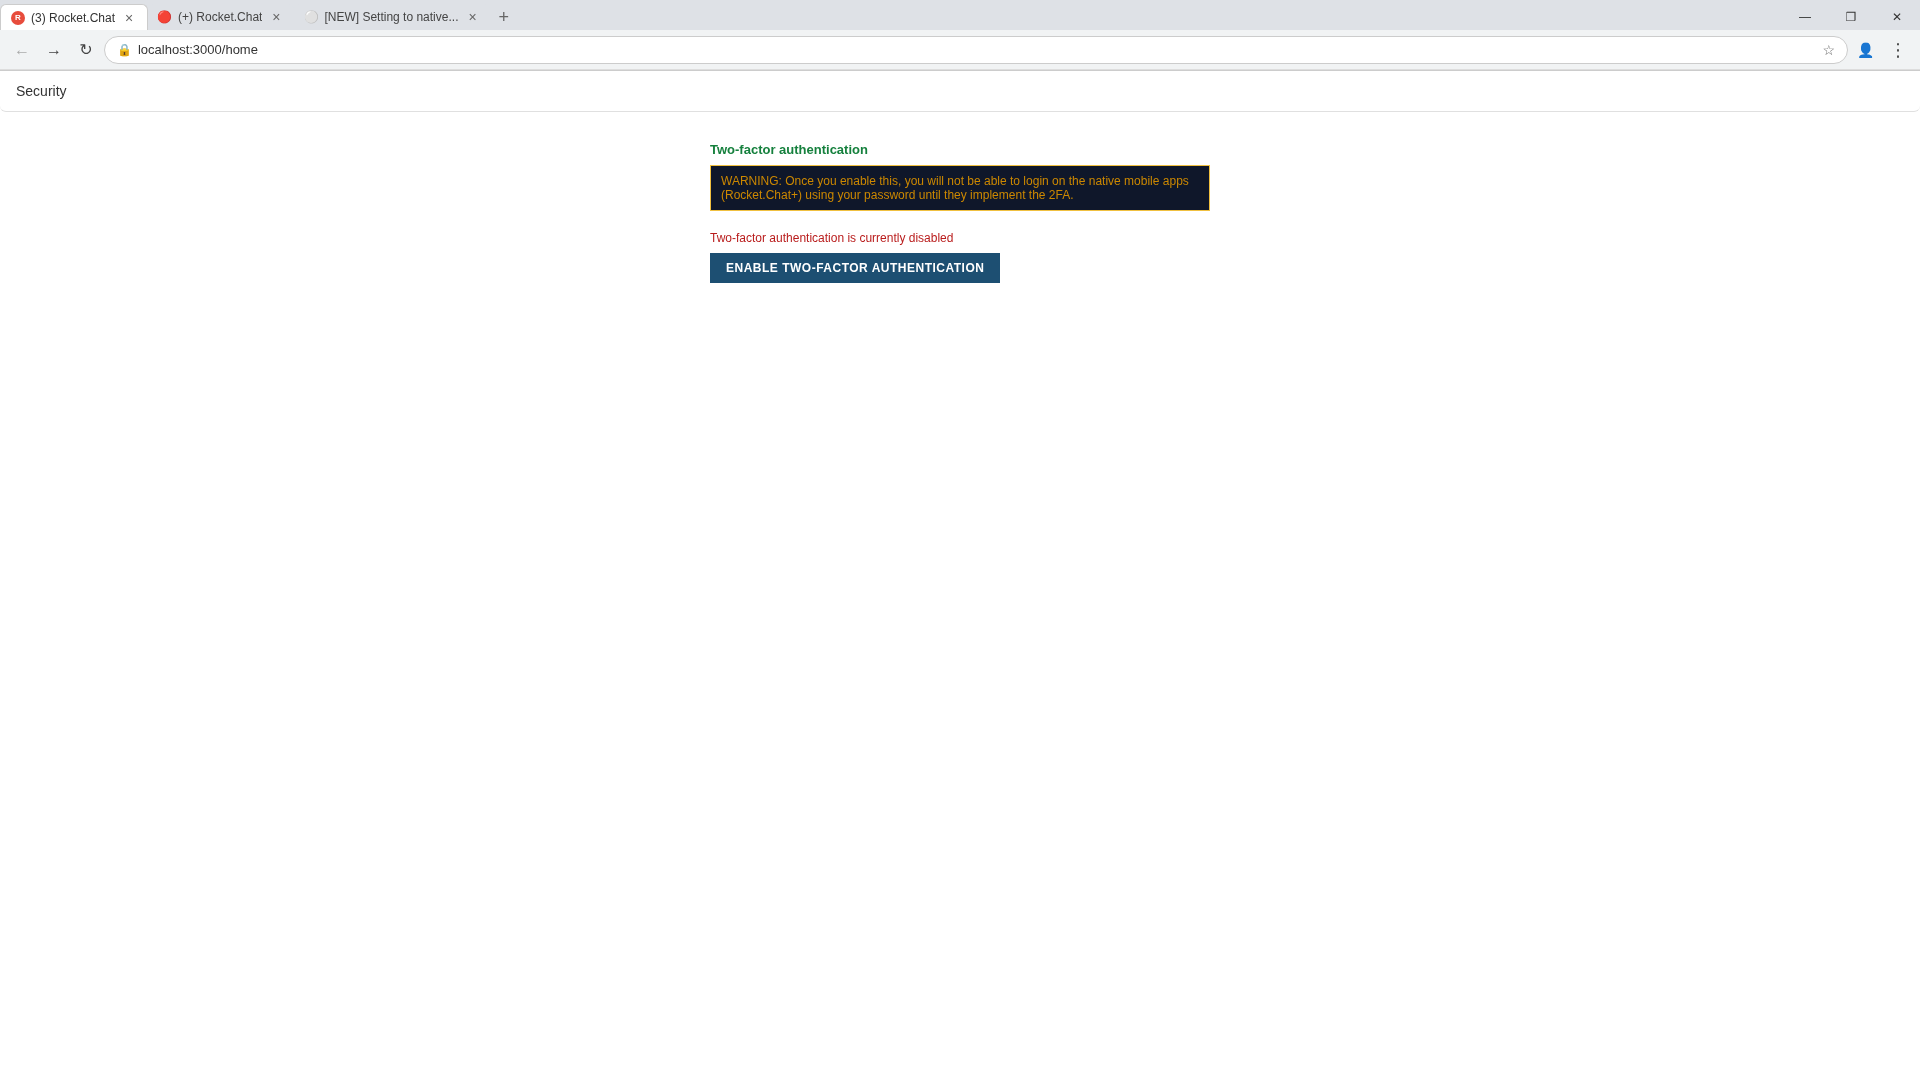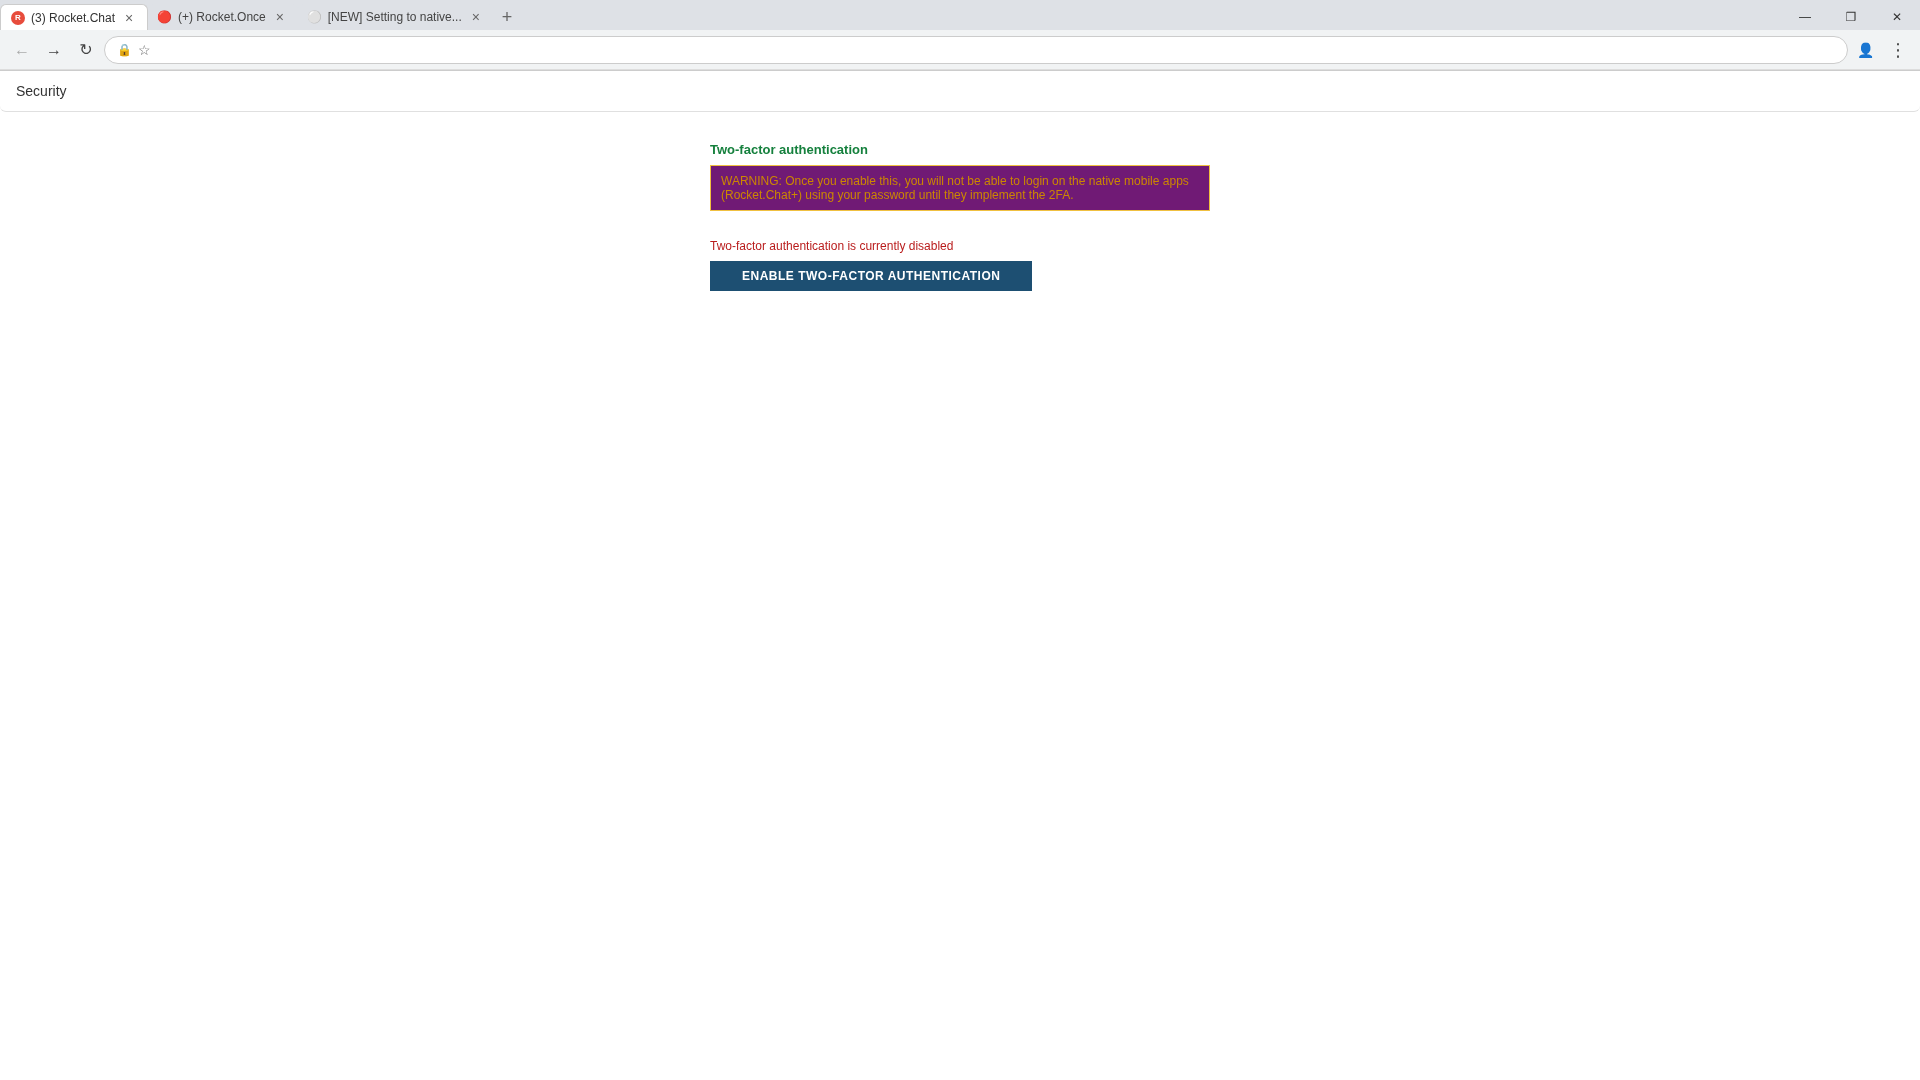--- a/index.html
+++ b/index.html
@@ -260,37 +260,37 @@
     .section-heading {
       font-size: 13px;
       font-weight: bold;
       color: #15803d;
       margin-bottom: 8px;
     }
 
     .warning-box {
       border: 1px solid #f0c040;
       padding: 8px 10px;
-      margin-bottom: 28px;
+      margin-bottom: 20px;
       font-size: 12px;
       color: #cc8800;
-      background: #701a75;
+      background: #0f172a;
     }
 
     .status-text {
       font-size: 12px;
       color: #b91c1c;
       margin-bottom: 8px;
     }
 
     .enable-btn {
       background: #1d4f72;
       color: white;
       border: none;
-      padding: 8px 32px;
+      padding: 8px 16px;
       font-size: 12px;
       font-weight: bold;
       cursor: pointer;
       letter-spacing: 0.5px;
       text-transform: uppercase;
       text-align: right;
     }
 
     .tab-bar-wrapper {
       position: relative;
@@ -302,21 +302,21 @@
 <div class="browser-chrome">
   <div class="tab-bar-wrapper">
     <div class="tab-bar">
       <div class="tab active">
         <span class="tab-favicon tab-favicon-rocket">R</span>
         <span class="tab-label">(3) Rocket.Chat</span>
         <span class="tab-close">×</span>
       </div>
       <div class="tab inactive">
         <span class="tab-favicon tab-favicon-plus">🔴</span>
-        <span class="tab-label">(+) Rocket.Once</span>
+        <span class="tab-label">(+) Rocket.Chat</span>
         <span class="tab-close">×</span>
       </div>
       <div class="tab inactive">
         <span class="tab-favicon tab-favicon-github">⚪</span>
         <span class="tab-label">[NEW] Setting to native...</span>
         <span class="tab-close">×</span>
       </div>
       <span class="tab-new">+</span>
     </div>
     <div class="window-controls">
@@ -325,20 +325,21 @@
       <div class="win-ctrl close-btn">✕</div>
     </div>
   </div>
 
   <div class="nav-bar">
     <button class="nav-btn disabled">←</button>
     <button class="nav-btn">→</button>
     <button class="nav-btn">↻</button>
     <div class="address-bar">
       <span class="address-bar-lock">🔒</span>
+      <span class="address-text">localhost:3000/home</span>
       <span class="address-star">☆</span>
     </div>
     <div class="profile-area">
       <div class="profile-icon">👤</div>
     </div>
     <div class="nav-menu">⋮</div>
   </div>
 </div>
 
 <div class="page-content">

